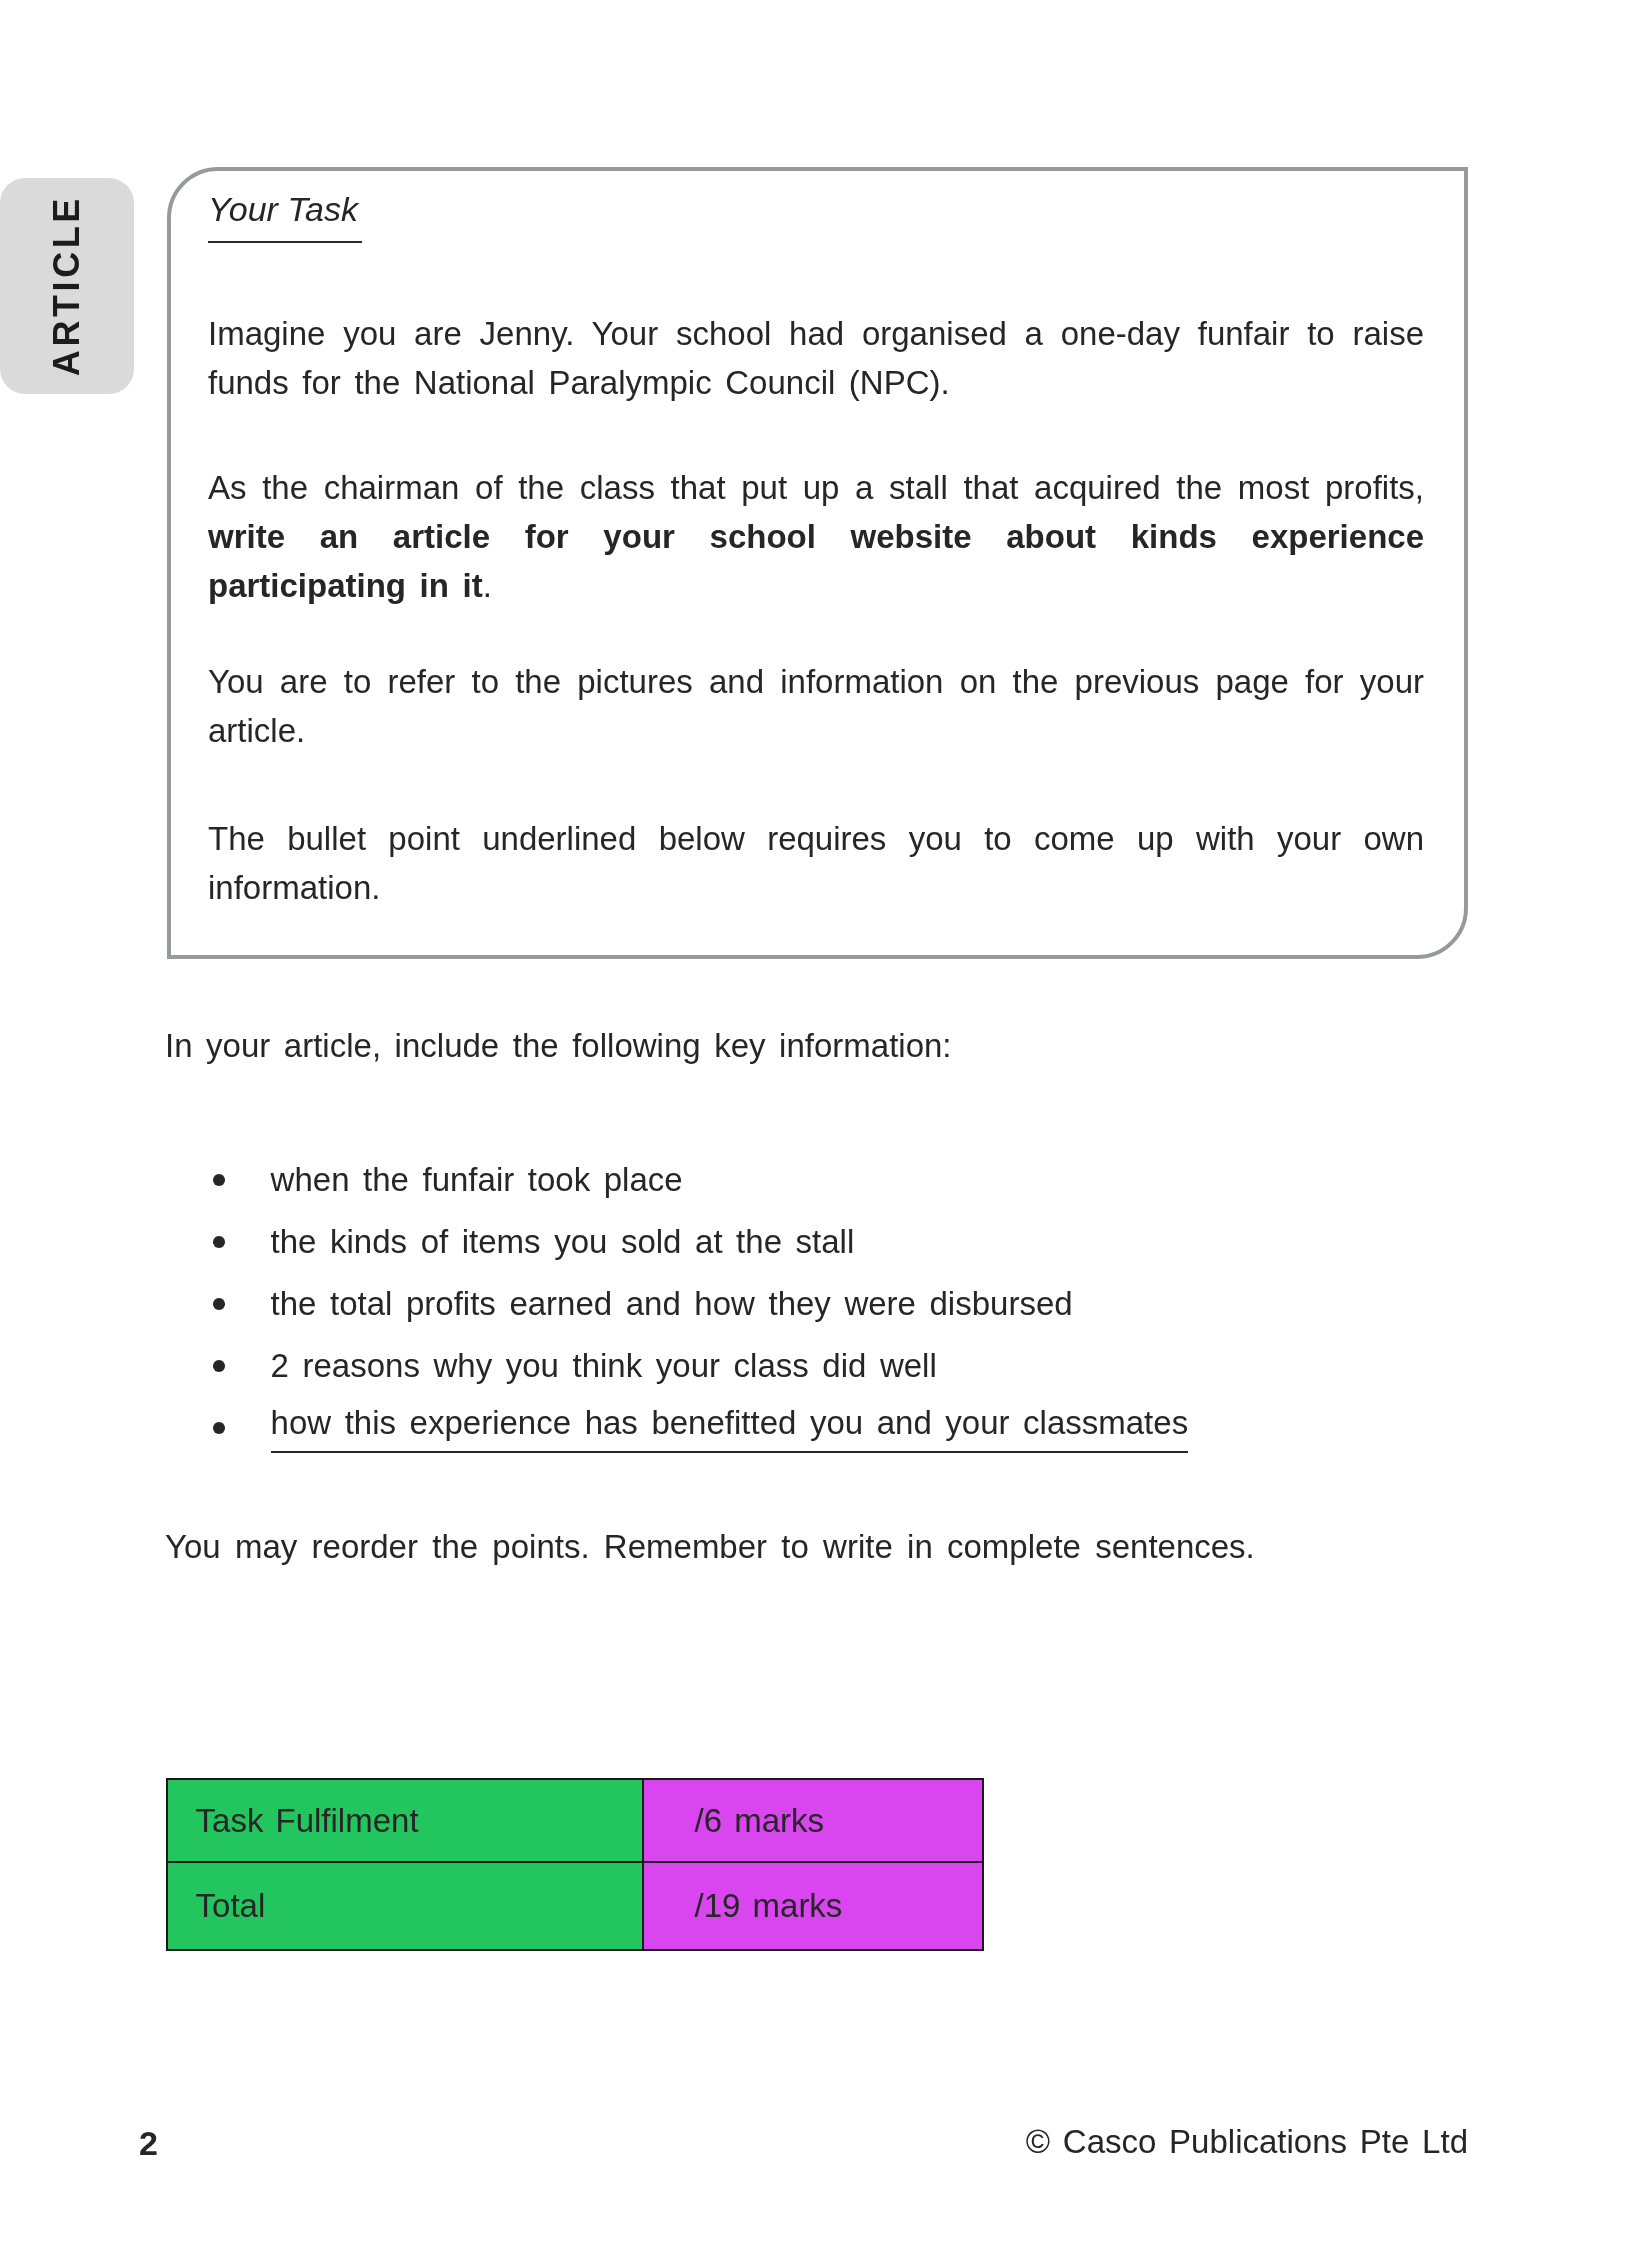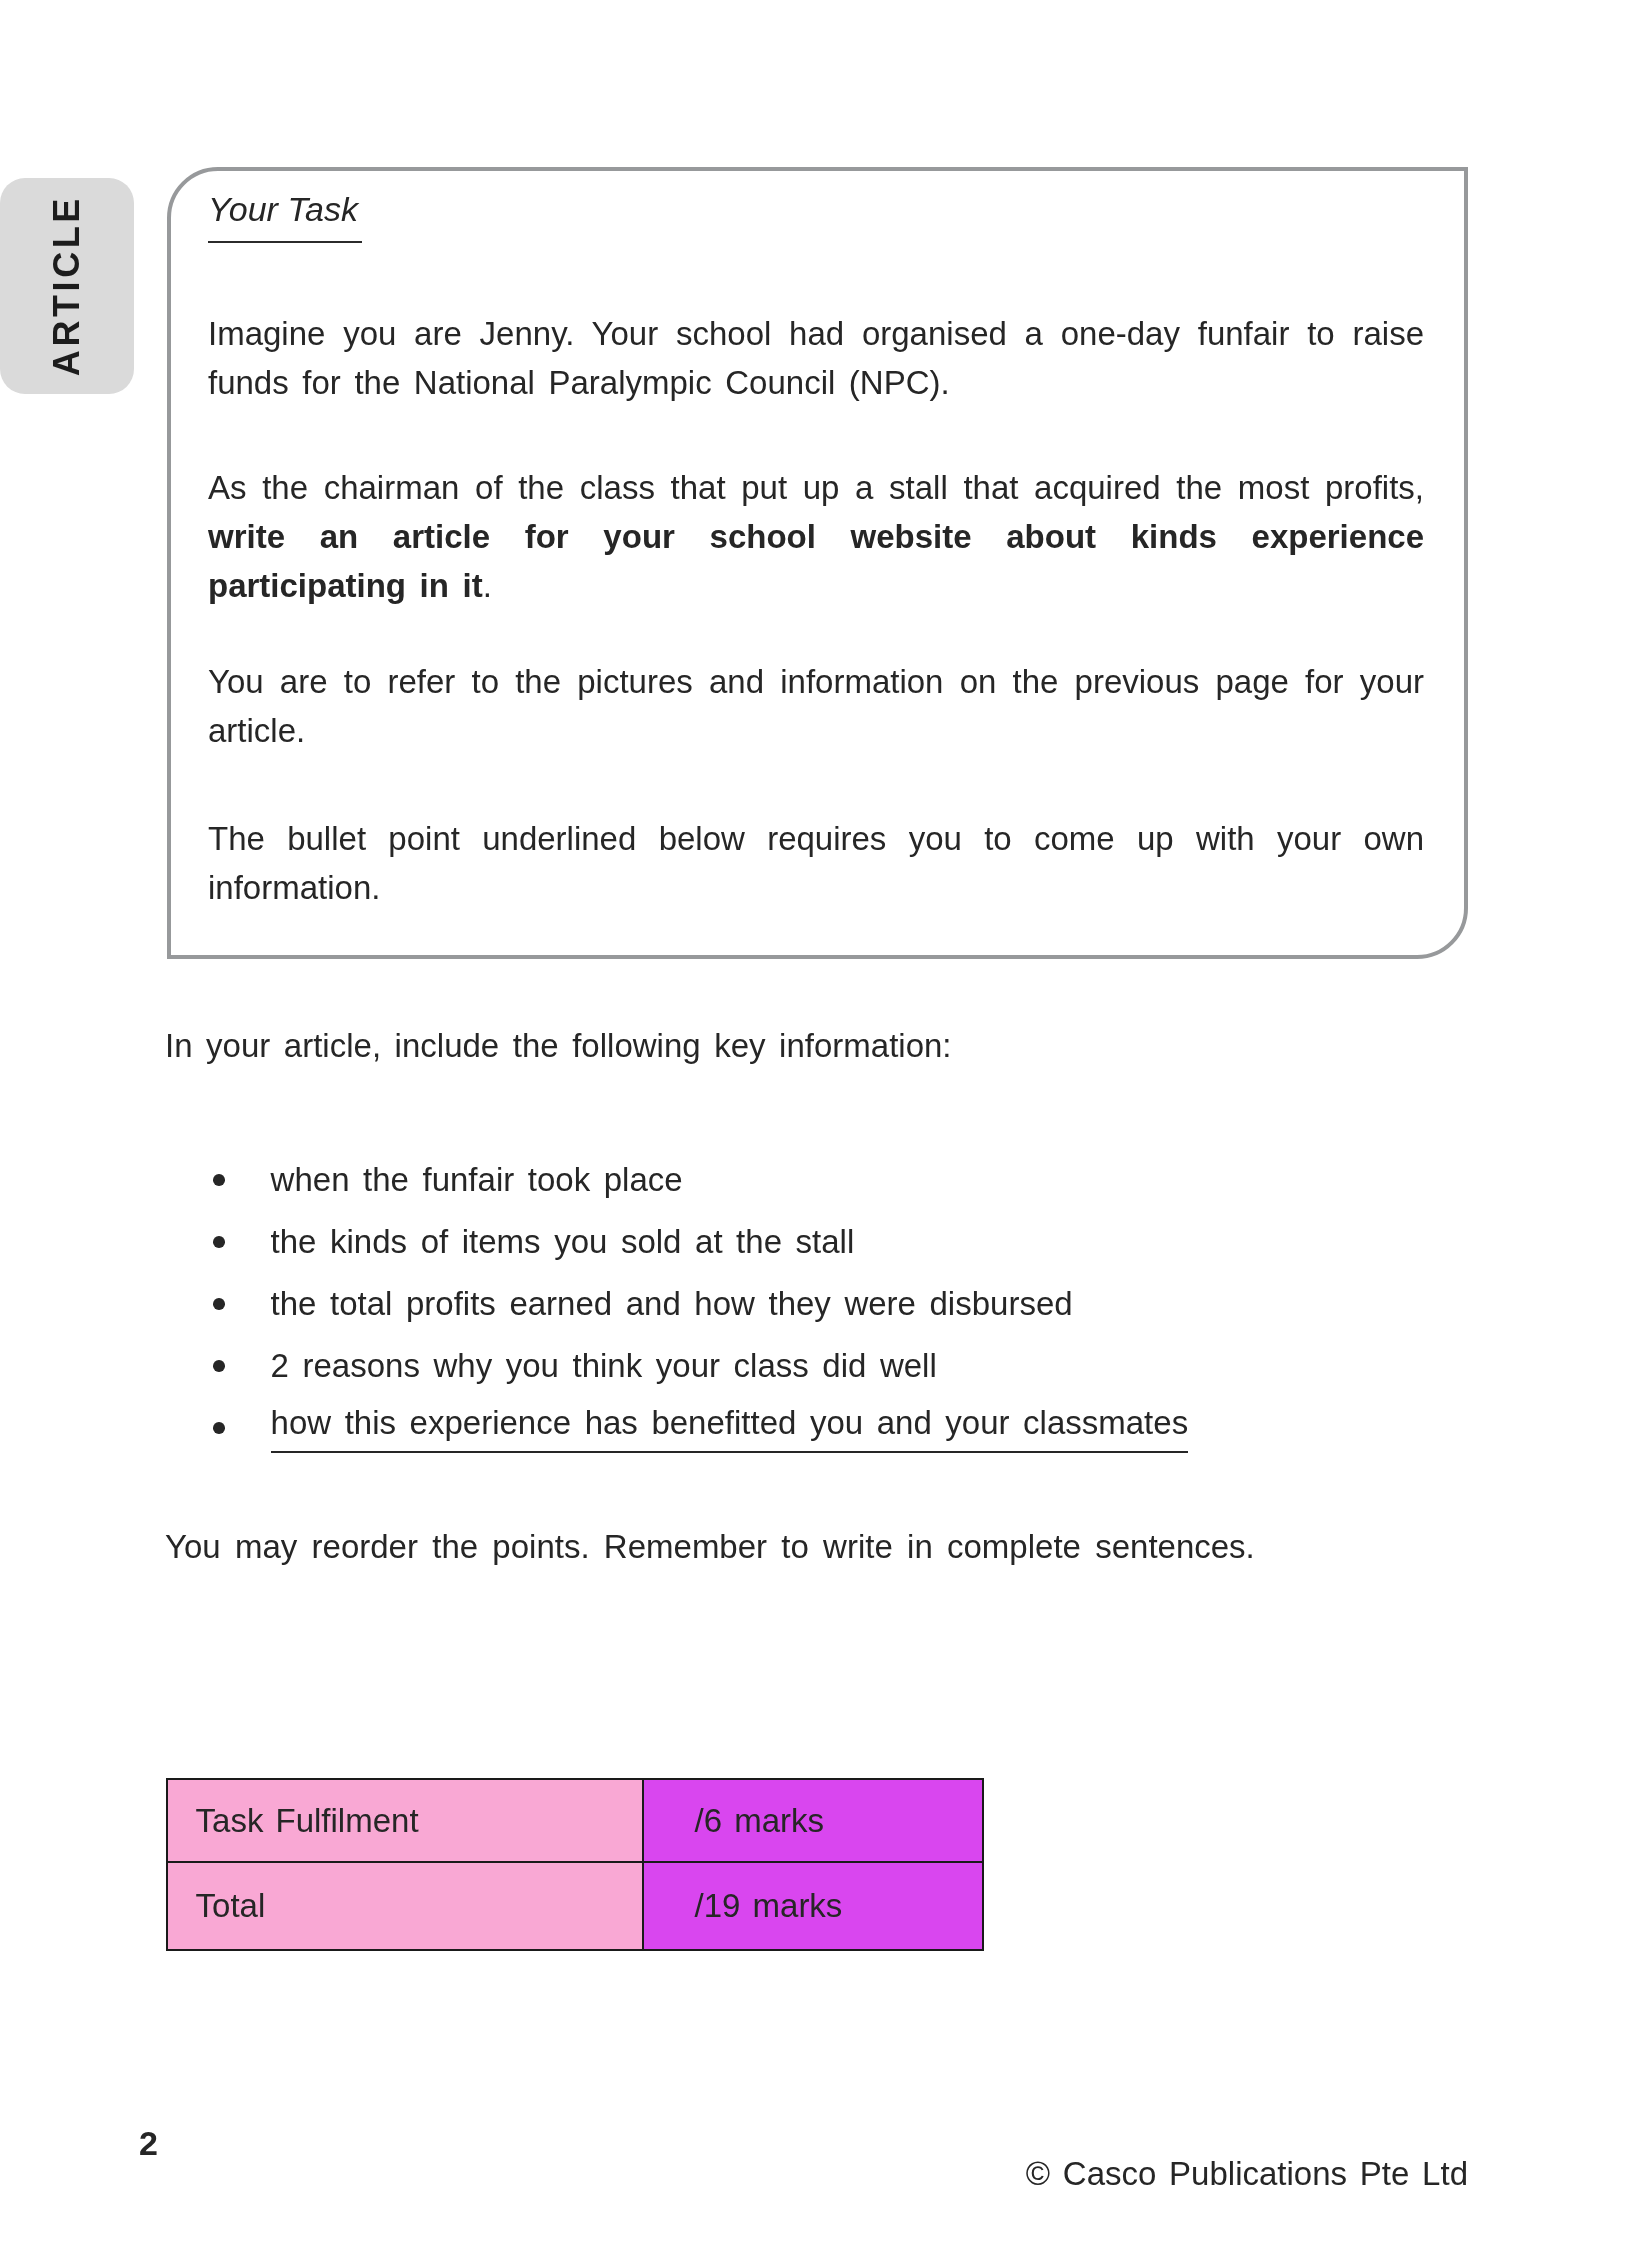--- a/index.html
+++ b/index.html
@@ -118,21 +118,21 @@
     width: 731px;
   }
   .marks-table td {
     border: 2.2px solid #1a1a1a;
     font-size: 33px;
     word-spacing: 2.9px;
     vertical-align: middle;
   }
   .marks-table td.crit {
     width: 445px;
-    background: #f9a8d4;
+    background: #22c55e;
     padding-left: 27.6px;
   }
   .marks-table td.val {
     width: 286px;
     background: #d946ef;
     text-align: left;
     padding-left: 51px;
   }
   .row-1 td { height: 79px; }
   .row-2 td { height: 82px; }
@@ -142,21 +142,20 @@
   .page-number {
     left: 139px; top: 2124px;
     font-size: 34px;
     font-weight: bold;
   }
   .copyright {
     position: absolute;
     right: 183px; top: 2123px;
     font-size: 33px;
     word-spacing: 3.6px;
-    margin-top: 32px;
   }
 </style>
 </head>
 <body>
 
 <div class="article-tab">
   <span>ARTICLE</span>
 </div>
 
 <div class="task-box"></div>

